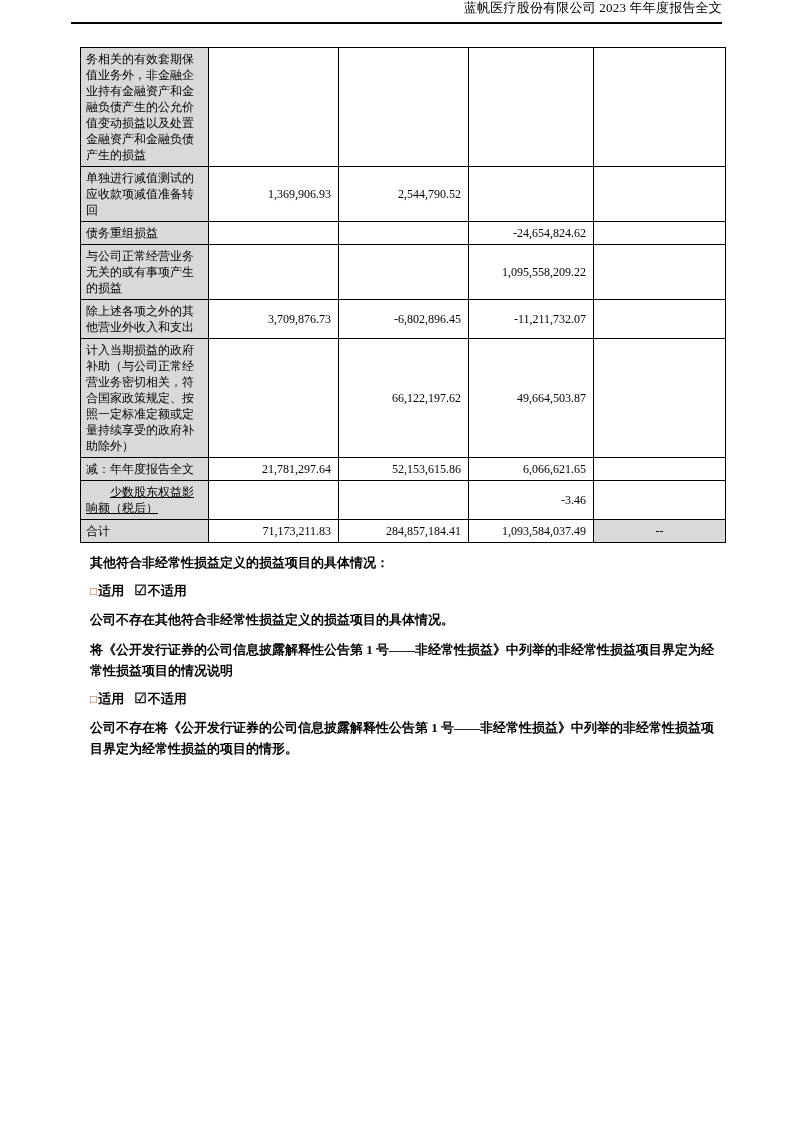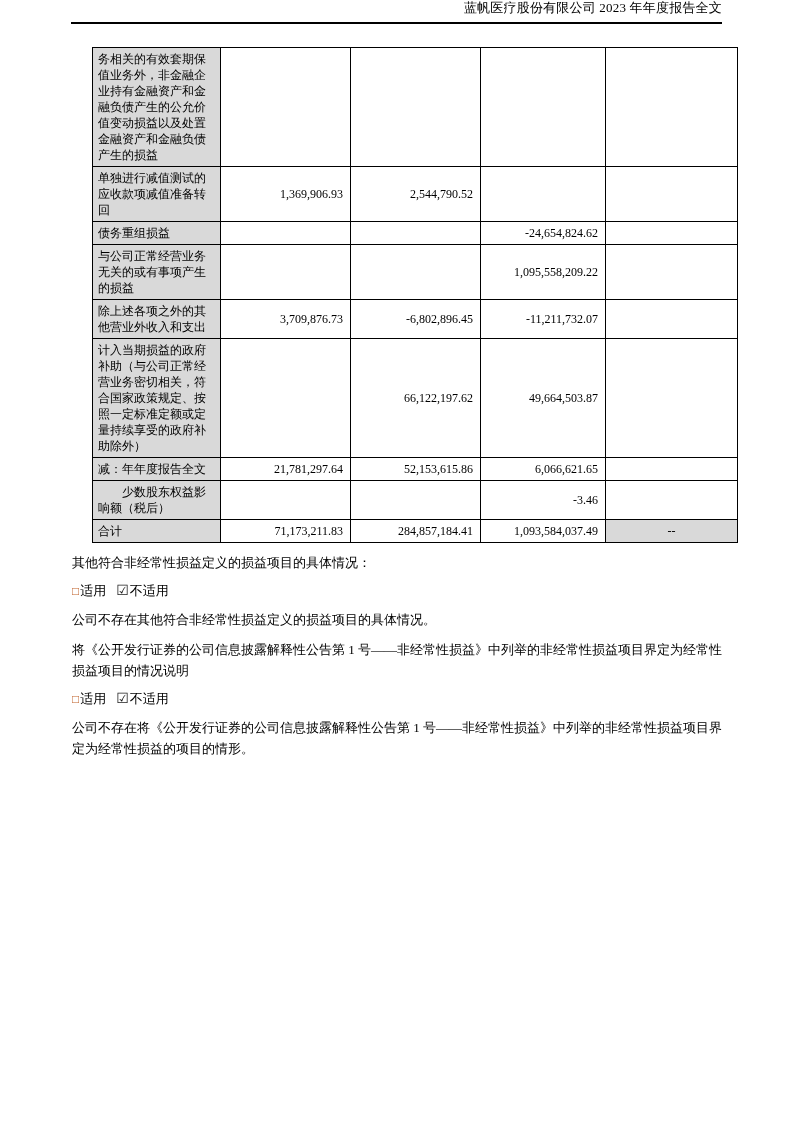--- a/index.html
+++ b/index.html
@@ -28,50 +28,50 @@
     letter-spacing: 0.2px;
   }
   .header-rule {
     margin-top: 7px;
     border-bottom: 2px solid #000;
     width: 651px;
     height: 0;
   }
   table.fin {
     margin-top: 23px;
-    margin-left: 21px;
+    margin-left: 9px;
     border-collapse: collapse;
     table-layout: fixed;
     width: 645px;
     font-size: 12px;
   }
   table.fin td {
     border: 1px solid #000;
     vertical-align: middle;
   }
   td.lbl {
     background: #d9d9d9;
     padding: 3px 4px 3px 5px;
     line-height: 16px;
     text-align: left;
     word-break: break-all;
   }
-  td.lbl.indent2 { text-indent: 2em; }
+  td.lbl.indent2 { text-indent: 2em; text-decoration: underline; }
   td.num {
     text-align: right;
     padding: 3px 7px 3px 3px;
     line-height: 16px;
   }
   td.dash {
     background: #d9d9d9;
     text-align: center;
     padding: 3px;
     line-height: 16px;
   }
-  .bodytext { margin-left: 1px; }
+  .bodytext { margin-left: 19px; font-weight: bold; }
   .para {
     font-size: 13px;
     line-height: 21px;
     margin-top: 9px;
     word-break: break-all;
   }
   .cbrow {
     margin-top: 9px;
     font-size: 13px;
     line-height: 18px;

